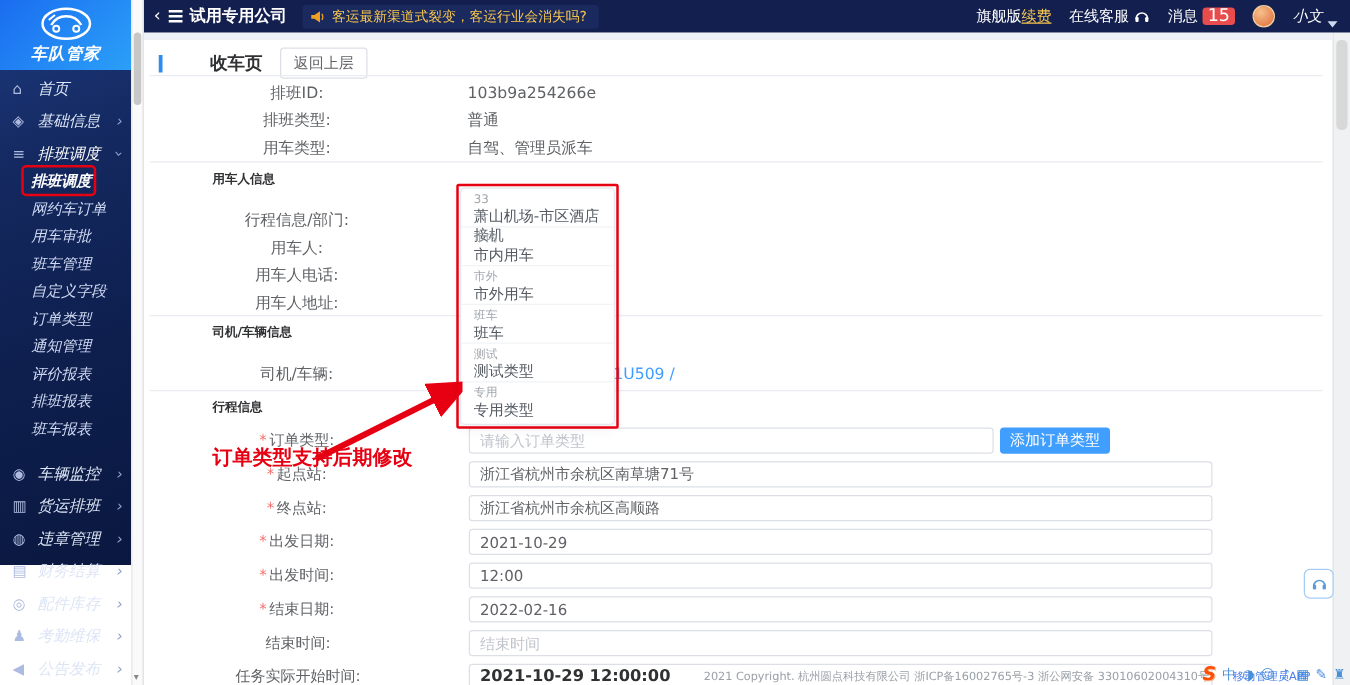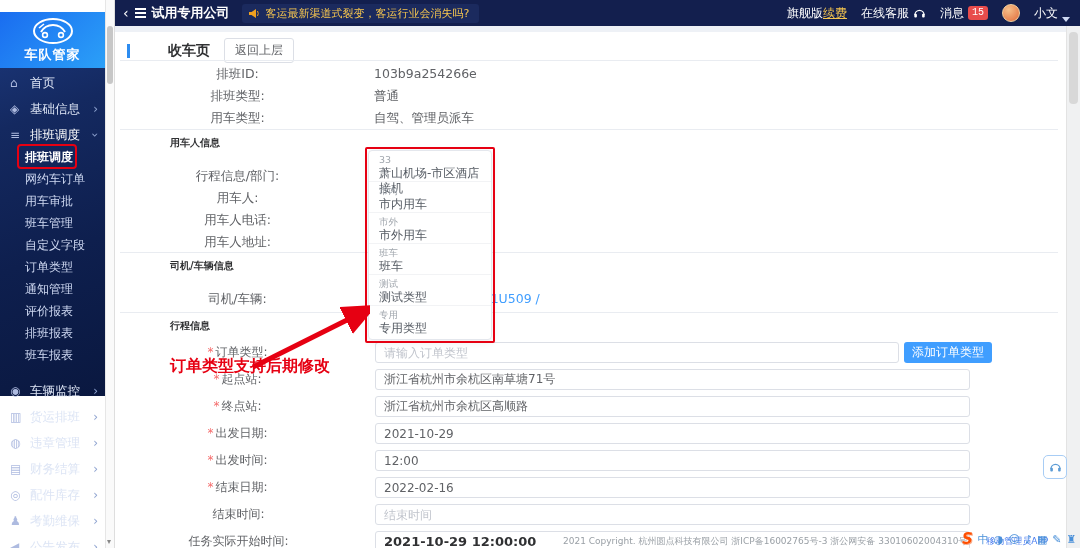--- a/index.html
+++ b/index.html
@@ -1,21 +1,21 @@
 <!DOCTYPE html>
 <html><head>
 <meta charset="utf-8">
 <style>
   * { margin:0; padding:0; box-sizing:border-box; }
   html,body { width:1080px; height:548px; overflow:hidden; }
   body { position:relative; background:#fff; font-family:"DejaVu Sans","Liberation Sans",sans-serif; font-size:12px; color:#606266; }
 
   
-  .sidebar { position:absolute; left:0; top:12px; width:105px; height:384px;
-    background:linear-gradient(160deg,#1d3a80 0%,#142960 28%,#0e1f4e 62%,#0a1840 100%); color:#dde5f5; z-index:4; }
+  .sidebar { position:absolute; left:0; top:0; width:105px; height:452px;
+    background:linear-gradient(160deg,#1d3a80 0%,#142960 28%,#0e1f4e 62%,#0a1840 100%); color:#dde5f5; z-index:4;font-style:italic; }
   .logo { height:56px; background:linear-gradient(135deg,#1a6df0,#2ba0f8); text-align:center; padding-top:4px; }
   .logo .car { display:block; margin:0 auto; }
   .logo .brand { color:#fff; font-size:13px; font-weight:bold; letter-spacing:1px; }
   .m-item { position:absolute; left:0; width:105px; height:26px; line-height:26px; font-size:12.5px; cursor:pointer; }
   .m-item .mi-icon { position:absolute; left:10px; top:0; width:16px; color:#aebbe0; font-size:12px; }
   .m-item .mi-label { position:absolute; left:30px; top:0; }
   .m-item .chev { position:absolute; right:7px; top:0; color:#8fa3d0; font-size:12px; }
   .chev-down { display:inline-block; transform:rotate(90deg); }
   .sub-item { position:absolute; left:0; width:105px; height:22px; line-height:22px; padding-left:25px; font-size:12px; color:#cfd9f2; cursor:pointer; }
   .sub-item.active { color:#fff; font-weight:bold; }
@@ -31,44 +31,44 @@
   .hdr-back { font-size:14px; color:#fff; margin-right:4px; cursor:pointer; }
   .list-icon { display:inline-block; width:11px; height:2px; background:#fff; box-shadow:0 -4px 0 #fff,0 4px 0 #fff; margin:0 6px 0 2px; }
   .hdr-company { font-size:13px; font-weight:bold; margin-right:12px; cursor:pointer; }
   .banner { display:flex; align-items:center; background:#1b2a5e; border-radius:3px; padding:2px 10px 2px 6px; }
   .banner .horn { margin-right:6px; }
   .banner-text { color:#f6c64f; font-size:11px; }
   .hdr-right { margin-left:auto; display:flex; align-items:center; gap:14px; font-size:12px; }
   .renew { color:#f6c64f; text-decoration:underline; cursor:pointer; }
   .support { display:flex; align-items:center; gap:4px; cursor:pointer; }
   .msg { display:flex; align-items:center; gap:4px; cursor:pointer; }
-  .badge { background:#e84c4c; color:#fff; font-size:10px; border-radius:3px; padding:1px 4px; line-height:12px;font-family:Liberation Mono, monospace; }
+  .badge { background:#e84c4c; color:#fff; font-size:14px; border-radius:3px; padding:1px 4px; line-height:12px; }
   .avatar { width:18px; height:18px; border-radius:50%; background:radial-gradient(circle at 35% 30%,#f6c08a,#e06a3a); border:1px solid #f0d0a0; cursor:pointer; }
-  .user { display:flex; align-items:flex-end; gap:4px; cursor:pointer; }
+  .user { display:flex; align-items:flex-end; gap:4px; cursor:pointer;font-style:italic; }
   .caret { width:0; height:0; border-left:4px solid transparent; border-right:4px solid transparent; border-top:5px solid #cfd9f2; display:inline-block; }
 
   
   .content { position:absolute; left:115px; top:26px; width:951px; height:522px; background:#fff; overflow:hidden; z-index:1; }
   .topstrip { position:absolute; left:0; top:0; width:951px; height:6px; background:#eef1f6; }
   .title-row { position:absolute; left:12px; top:12px; display:flex; align-items:center; gap:14px; }
   .bluebar { width:3px; height:14px; background:#2d8cf0; }
   .page-title { font-size:14px; font-weight:bold; color:#303133; margin-left:-8px;padding-left:32px; }
   .back-btn { font-size:12px; color:#606266; background:#fff; border:1px solid #dcdfe6; border-radius:3px; padding:3px 10px; cursor:pointer; }
   .hr { position:absolute; left:5px; width:938px; border-top:1px solid #e9ecf1; }
   .frow { position:absolute; left:0; width:900px; font-size:12.5px; }
   .flabel { display:inline-block; width:245px; text-align:center; color:#606266; }
   .fvalue { margin-left:14px; color:#606266; }
   .sec-title { position:absolute; left:55px; font-size:10px; font-weight:bold; color:#303133; }
   .req { color:#f56c6c; margin-right:2px; }
   .link-blue { color:#409eff; cursor:pointer; }
 
   .trow { position:absolute; left:0; display:flex; align-items:center; }
   .tinput { margin-left:15px; height:21px; width:595px; border:1px solid #dcdfe6; border-radius:3px; padding:0 8px; font-size:12px; color:#606266; font-family:inherit; background:#fff; }
   .tinput::placeholder { color:#c0c4cc; }
-  .tinput.short { width:524px; }
+  .tinput.short { width:420px; }
   .add-btn { margin-left:5px; height:21px; background:#409eff; color:#fff; border:none; border-radius:3px; font-size:12px; padding:0 8px; cursor:pointer; white-space:nowrap; }
   .task-time { font-weight:bold; color:#303133; font-size:13px; }
 
   .footer { position:absolute; left:448px; top:509px; font-size:9px; color:#9aa0a6; z-index:2; white-space:nowrap; }
   .footer .flink { color:#4a7df0; margin-left:16px; cursor:pointer; }
 
   
   .dropdown { position:absolute; left:253px; top:124px; width:124px; height:190px; background:#fff; border:1px solid #e4e7ed; border-radius:4px; box-shadow:0 2px 10px rgba(0,0,0,.08); z-index:5; overflow:hidden; }
   .opt { height:31px; padding:2px 10px; border-bottom:1px solid #f2f3f5; cursor:pointer; }
   .opt:last-child { border-bottom:none; }

